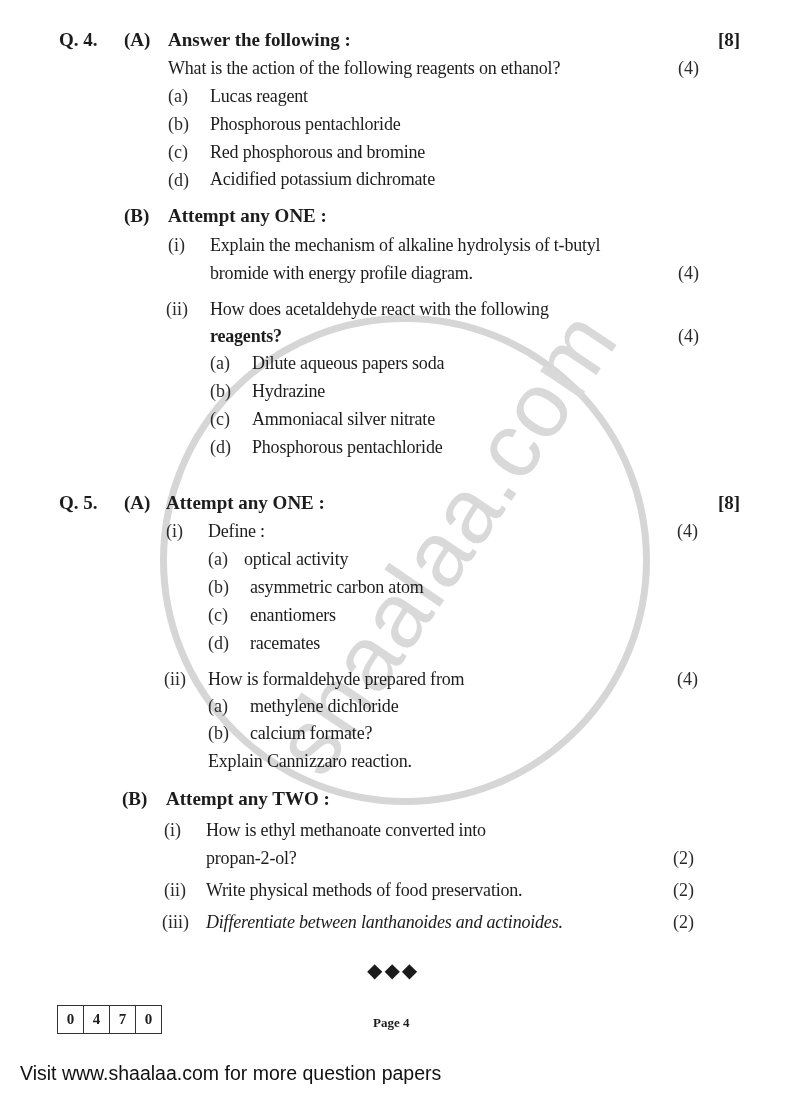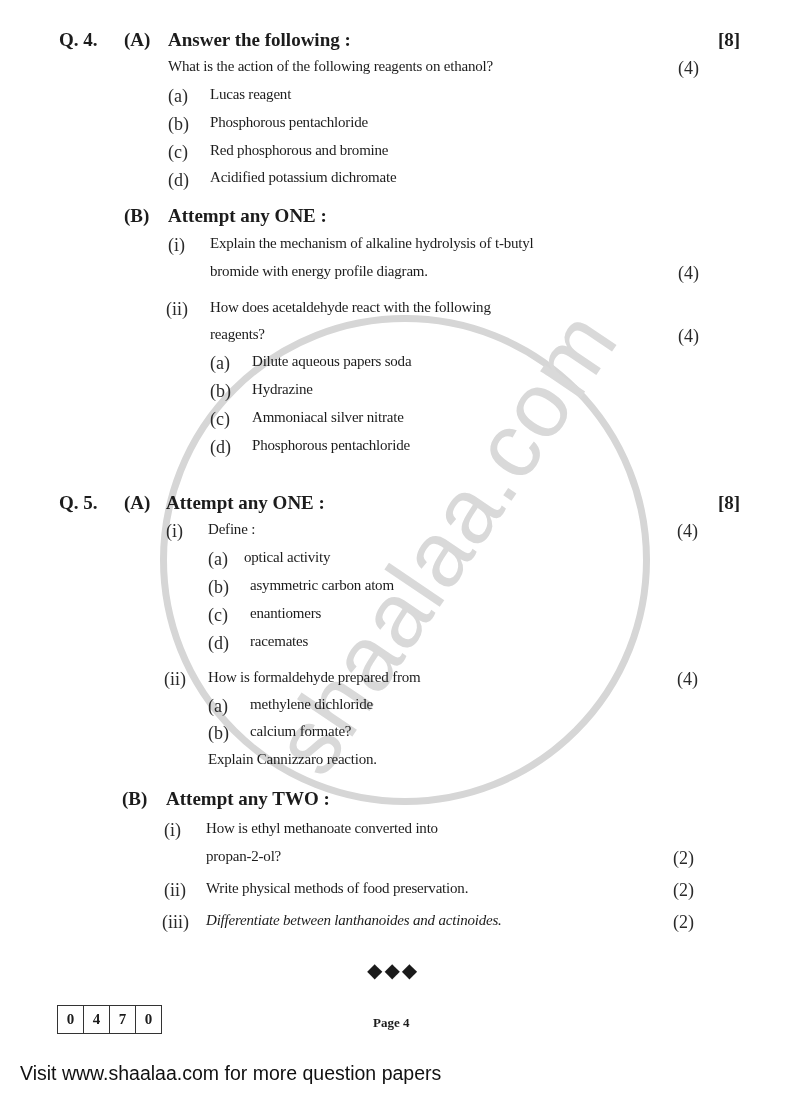--- a/index.html
+++ b/index.html
@@ -1,19 +1,19 @@
 <!DOCTYPE html>
 <html><head>
 <meta charset="utf-8">
 <style>
   html, body { margin: 0; padding: 0; background: #ffffff; }
   body { width: 800px; height: 1101px; position: relative; overflow: hidden;
          font-family: "Liberation Serif", "DejaVu Serif", serif; color: #1c1c1c; }
   .abs { position: absolute; white-space: nowrap; }
-  .txt { font-size: 15px; letter-spacing: -0.2px; text-align: right; }
+  .txt { font-size: 18px; letter-spacing: -0.2px; text-align: right; }
   .lbl { font-size: 18px; color: #2a2a2a; }
   .marks { font-size: 18px; color: #2a2a2a; }
   .qnum { font-size: 19px; font-weight: bold; }
 
   
   .wm-circle { position: absolute; left: 160px; top: 315px; width: 490px; height: 490px;
                border: 7px solid #d6d6d6; border-radius: 50%; box-sizing: border-box; }
   .wm-text { position: absolute; left: 195px; top: 520px; width: 460px; text-align: center;
              font-family: "Liberation Sans", "DejaVu Sans", sans-serif; font-size: 92px;
              color: #d9d9d9; transform: rotate(-56deg); transform-origin: 50% 50%;
@@ -57,21 +57,21 @@
   <span class="abs qnum" style="left:124px; top:205px;">(B)</span>
   <span class="abs qnum" style="left:168px; top:205px;">Attempt any ONE :</span>
 
   <span class="abs lbl" style="left:168px; top:235px;">(i)</span>
   <span class="abs txt" style="left:210px; top:235px;">Explain the mechanism of alkaline hydrolysis of t-butyl</span>
   <span class="abs txt" style="left:210px; top:263px;">bromide with energy profile diagram.</span>
   <span class="abs marks" style="left:678px; top:263px;">(4)</span>
 
   <span class="abs lbl" style="left:166px; top:299px;">(ii)</span>
   <span class="abs txt" style="left:210px; top:299px;">How does acetaldehyde react with the following</span>
-  <span class="abs txt" style="left:210px; top:326px;">reagents?</span>
+  <span class="abs txt" style="left:210px; top:326px;font-weight:bold;">reagents?</span>
   <span class="abs marks" style="left:678px; top:326px;">(4)</span>
 
   <span class="abs lbl" style="left:210px; top:353px;">(a)</span>
   <span class="abs txt" style="left:252px; top:353px;">Dilute aqueous papers soda</span>
   <span class="abs lbl" style="left:210px; top:381px;">(b)</span>
   <span class="abs txt" style="left:252px; top:381px;">Hydrazine</span>
   <span class="abs lbl" style="left:210px; top:409px;">(c)</span>
   <span class="abs txt" style="left:252px; top:409px;">Ammoniacal silver nitrate</span>
   <span class="abs lbl" style="left:210px; top:437px;">(d)</span>
   <span class="abs txt" style="left:252px; top:437px;">Phosphorous pentachloride</span>

